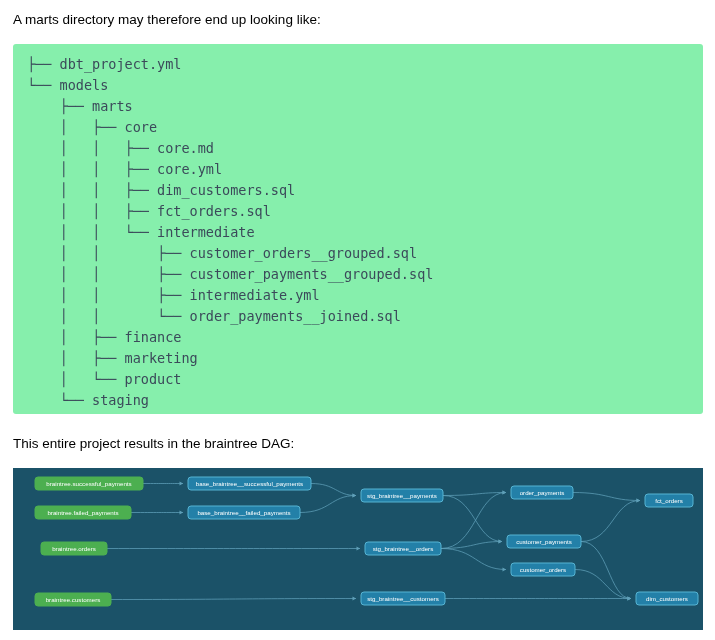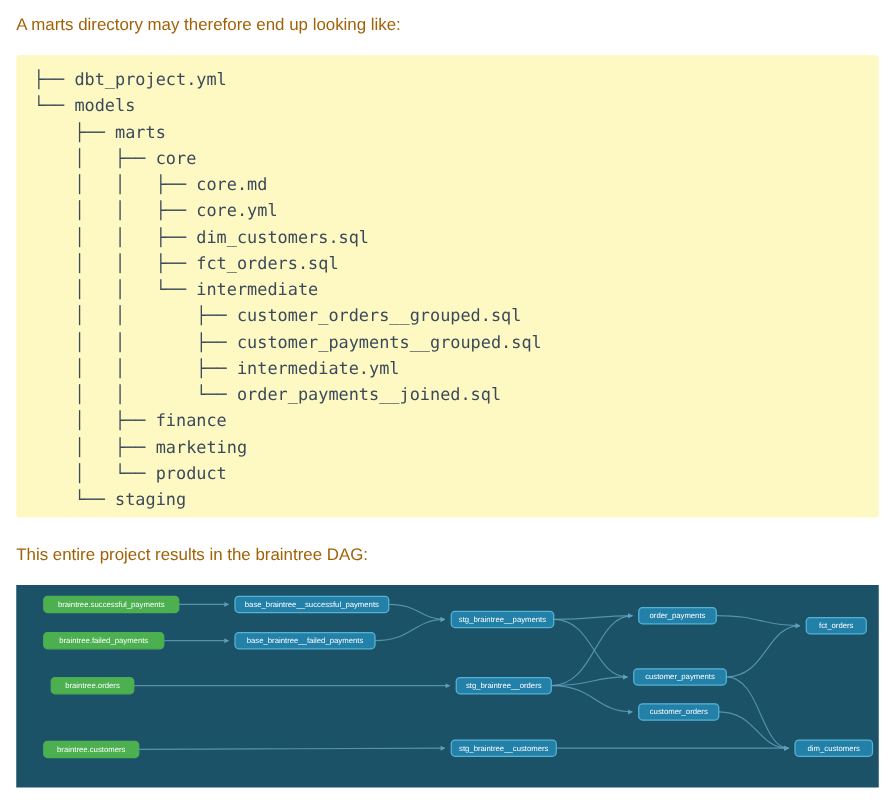--- a/index.html
+++ b/index.html
@@ -11,36 +11,36 @@
     width: 715px;
     height: 640px;
     font-family: "Liberation Sans", sans-serif;
     color: #1c1e21;
     overflow: hidden;
     position: relative;
   }
   .para {
     font-size: 13.5px;
     line-height: 1.5;
-    color: #a16207;
+    color: #000000;
     margin: 0;
     padding: 0;
     position: absolute;
     left: 13px;
   }
   #intro-paragraph { top: 10px; }
   #dag-paragraph  { top: 434px; }
 
   #code-block {
     position: absolute;
     left: 13px;
     top: 44px;
     width: 690px;
     height: 370px;
-    background: #fef9c3;
+    background: #86efac;
     border-radius: 3px;
     box-sizing: border-box;
     padding: 10px 14px;
     overflow: hidden;
   }
   #tree-listing {
     font-family: "DejaVu Sans Mono", monospace;
     font-size: 13.5px;
     line-height: 21px;
     color: #3b4a5a;

